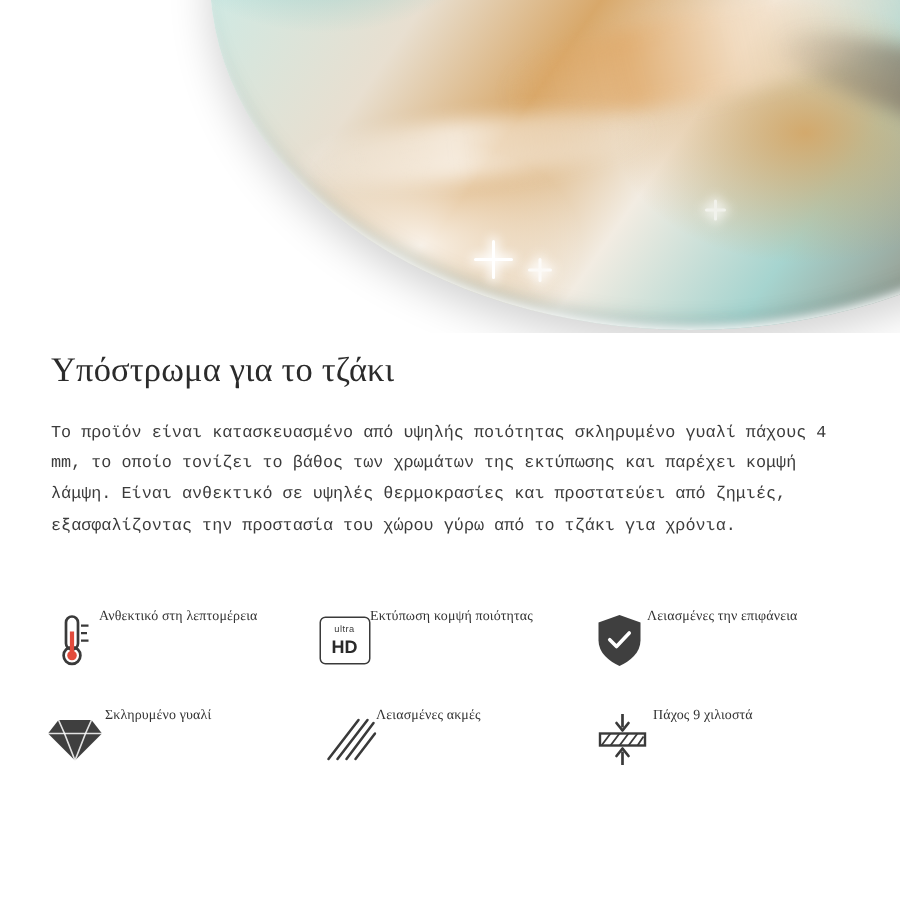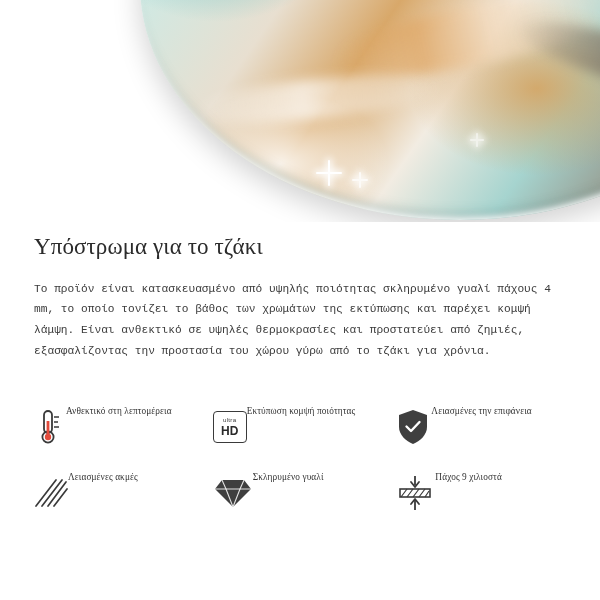--- a/index.html
+++ b/index.html
@@ -237,39 +237,39 @@
         </div>
         <div class="feature-label">Λειασμένες την επιφάνεια</div>
       </div>
 
     </div>
 
     <div class="feature-row row2">
 
       <div class="feature">
         <div class="feature-icon">
+          <svg width="40" height="34" viewBox="0 0 40 34">
+            <path d="M9 4 H31 L38 13 L20 31 L2 13 Z" fill="#3f3f3f"></path>
+            <path d="M9 4 L13 13 L20 31 L27 13 L31 4" fill="none" stroke="#ffffff" stroke-width="1.1" opacity="0.85"></path>
+            <path d="M2 13 H38" fill="none" stroke="#ffffff" stroke-width="1.1" opacity="0.85"></path>
+          </svg>
+        </div>
+        <div class="feature-label">Σκληρυμένο γυαλί</div>
+      </div>
+
+      <div class="feature">
+        <div class="feature-icon">
           <svg width="38" height="34" viewBox="0 0 38 34">
             <path d="M6 30 L26 4" stroke="#3a3a3a" stroke-width="1.7" fill="none" stroke-linecap="round"></path>
             <path d="M12 30 L32 4" stroke="#3a3a3a" stroke-width="1.7" fill="none" stroke-linecap="round"></path>
             <path d="M18 30 L36 6" stroke="#3a3a3a" stroke-width="1.7" fill="none" stroke-linecap="round"></path>
             <path d="M24 30 L37 13" stroke="#3a3a3a" stroke-width="1.7" fill="none" stroke-linecap="round"></path>
           </svg>
         </div>
         <div class="feature-label">Λειασμένες ακμές</div>
-      </div>
-
-      <div class="feature">
-        <div class="feature-icon">
-          <svg width="40" height="34" viewBox="0 0 40 34">
-            <path d="M9 4 H31 L38 13 L20 31 L2 13 Z" fill="#3f3f3f"></path>
-            <path d="M9 4 L13 13 L20 31 L27 13 L31 4" fill="none" stroke="#ffffff" stroke-width="1.1" opacity="0.85"></path>
-            <path d="M2 13 H38" fill="none" stroke="#ffffff" stroke-width="1.1" opacity="0.85"></path>
-          </svg>
-        </div>
-        <div class="feature-label">Σκληρυμένο γυαλί</div>
       </div>
 
       <div class="feature">
         <div class="feature-icon">
           <svg width="40" height="38" viewBox="0 0 40 38">
             <line x1="20" y1="2" x2="20" y2="11" stroke="#3a3a3a" stroke-width="1.8"></line>
             <path d="M16 8 L20 13 L24 8" fill="none" stroke="#3a3a3a" stroke-width="1.8" stroke-linecap="round" stroke-linejoin="round"></path>
             <rect x="5" y="15" width="30" height="8" fill="none" stroke="#3a3a3a" stroke-width="1.6"></rect>
             <path d="M6 23 L12 15 M12 23 L18 15 M18 23 L24 15 M24 23 L30 15 M30 23 L34 17" stroke="#3a3a3a" stroke-width="1.2"></path>
             <line x1="20" y1="36" x2="20" y2="27" stroke="#3a3a3a" stroke-width="1.8"></line>

